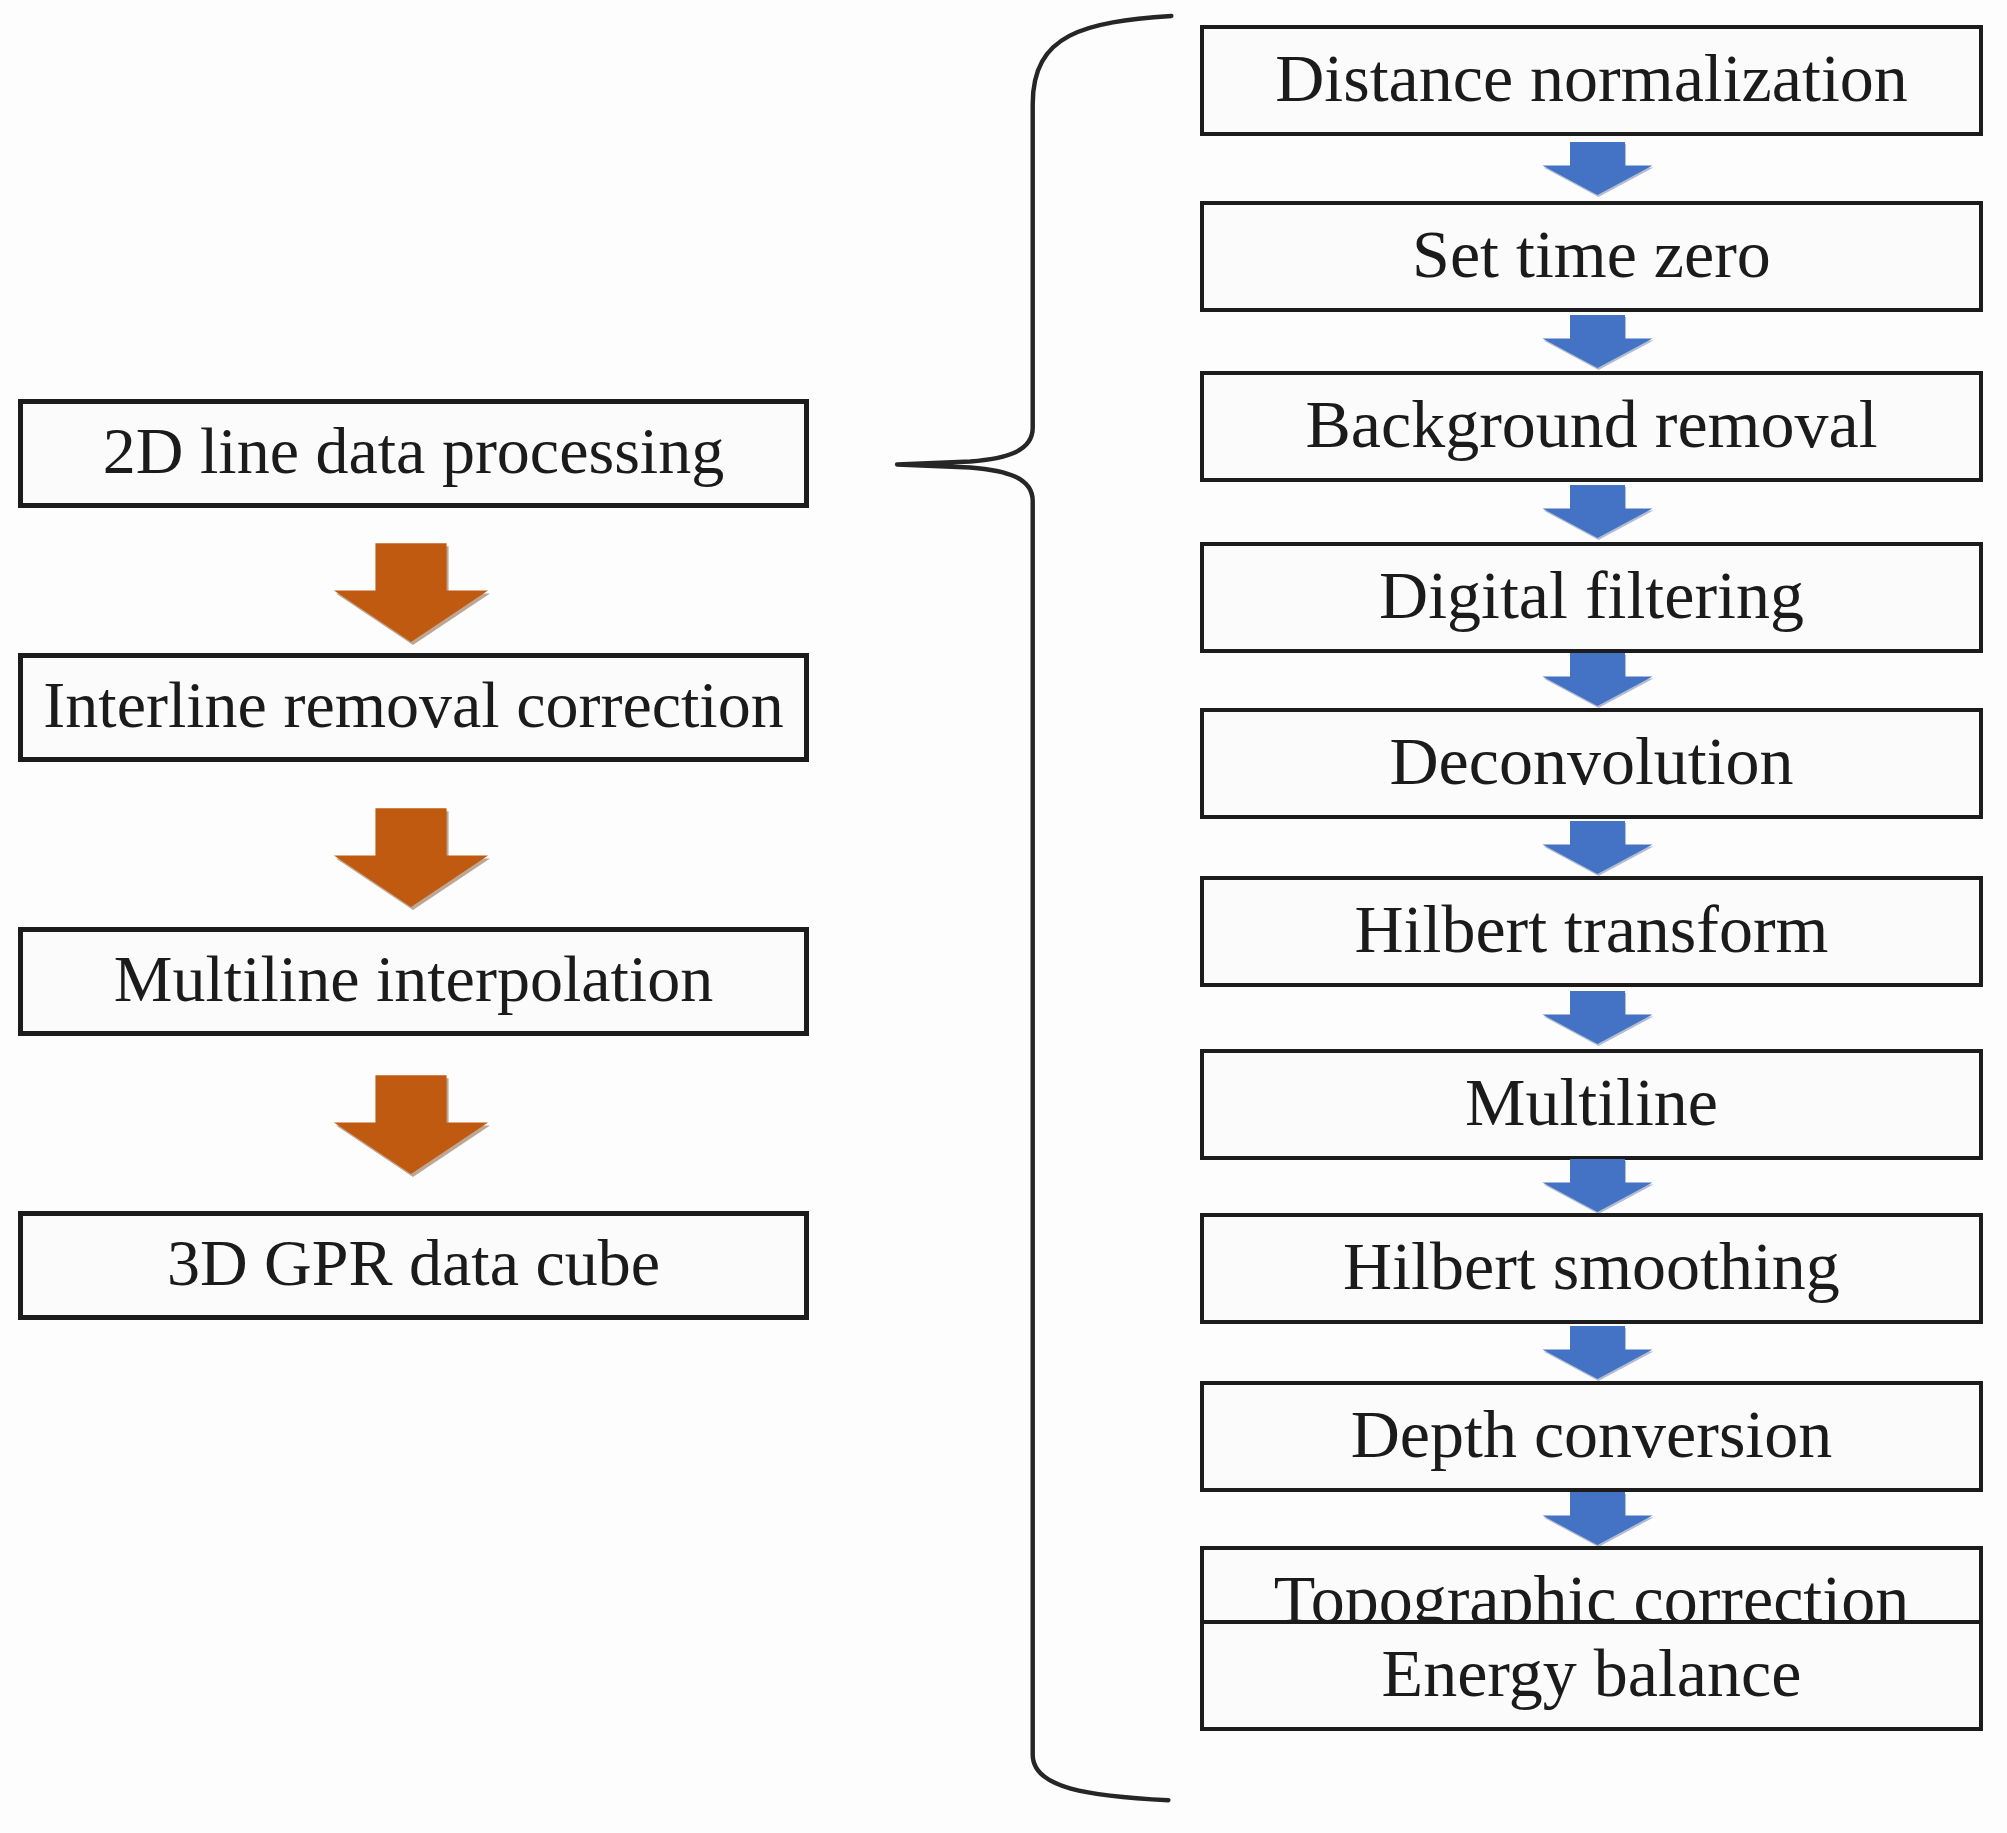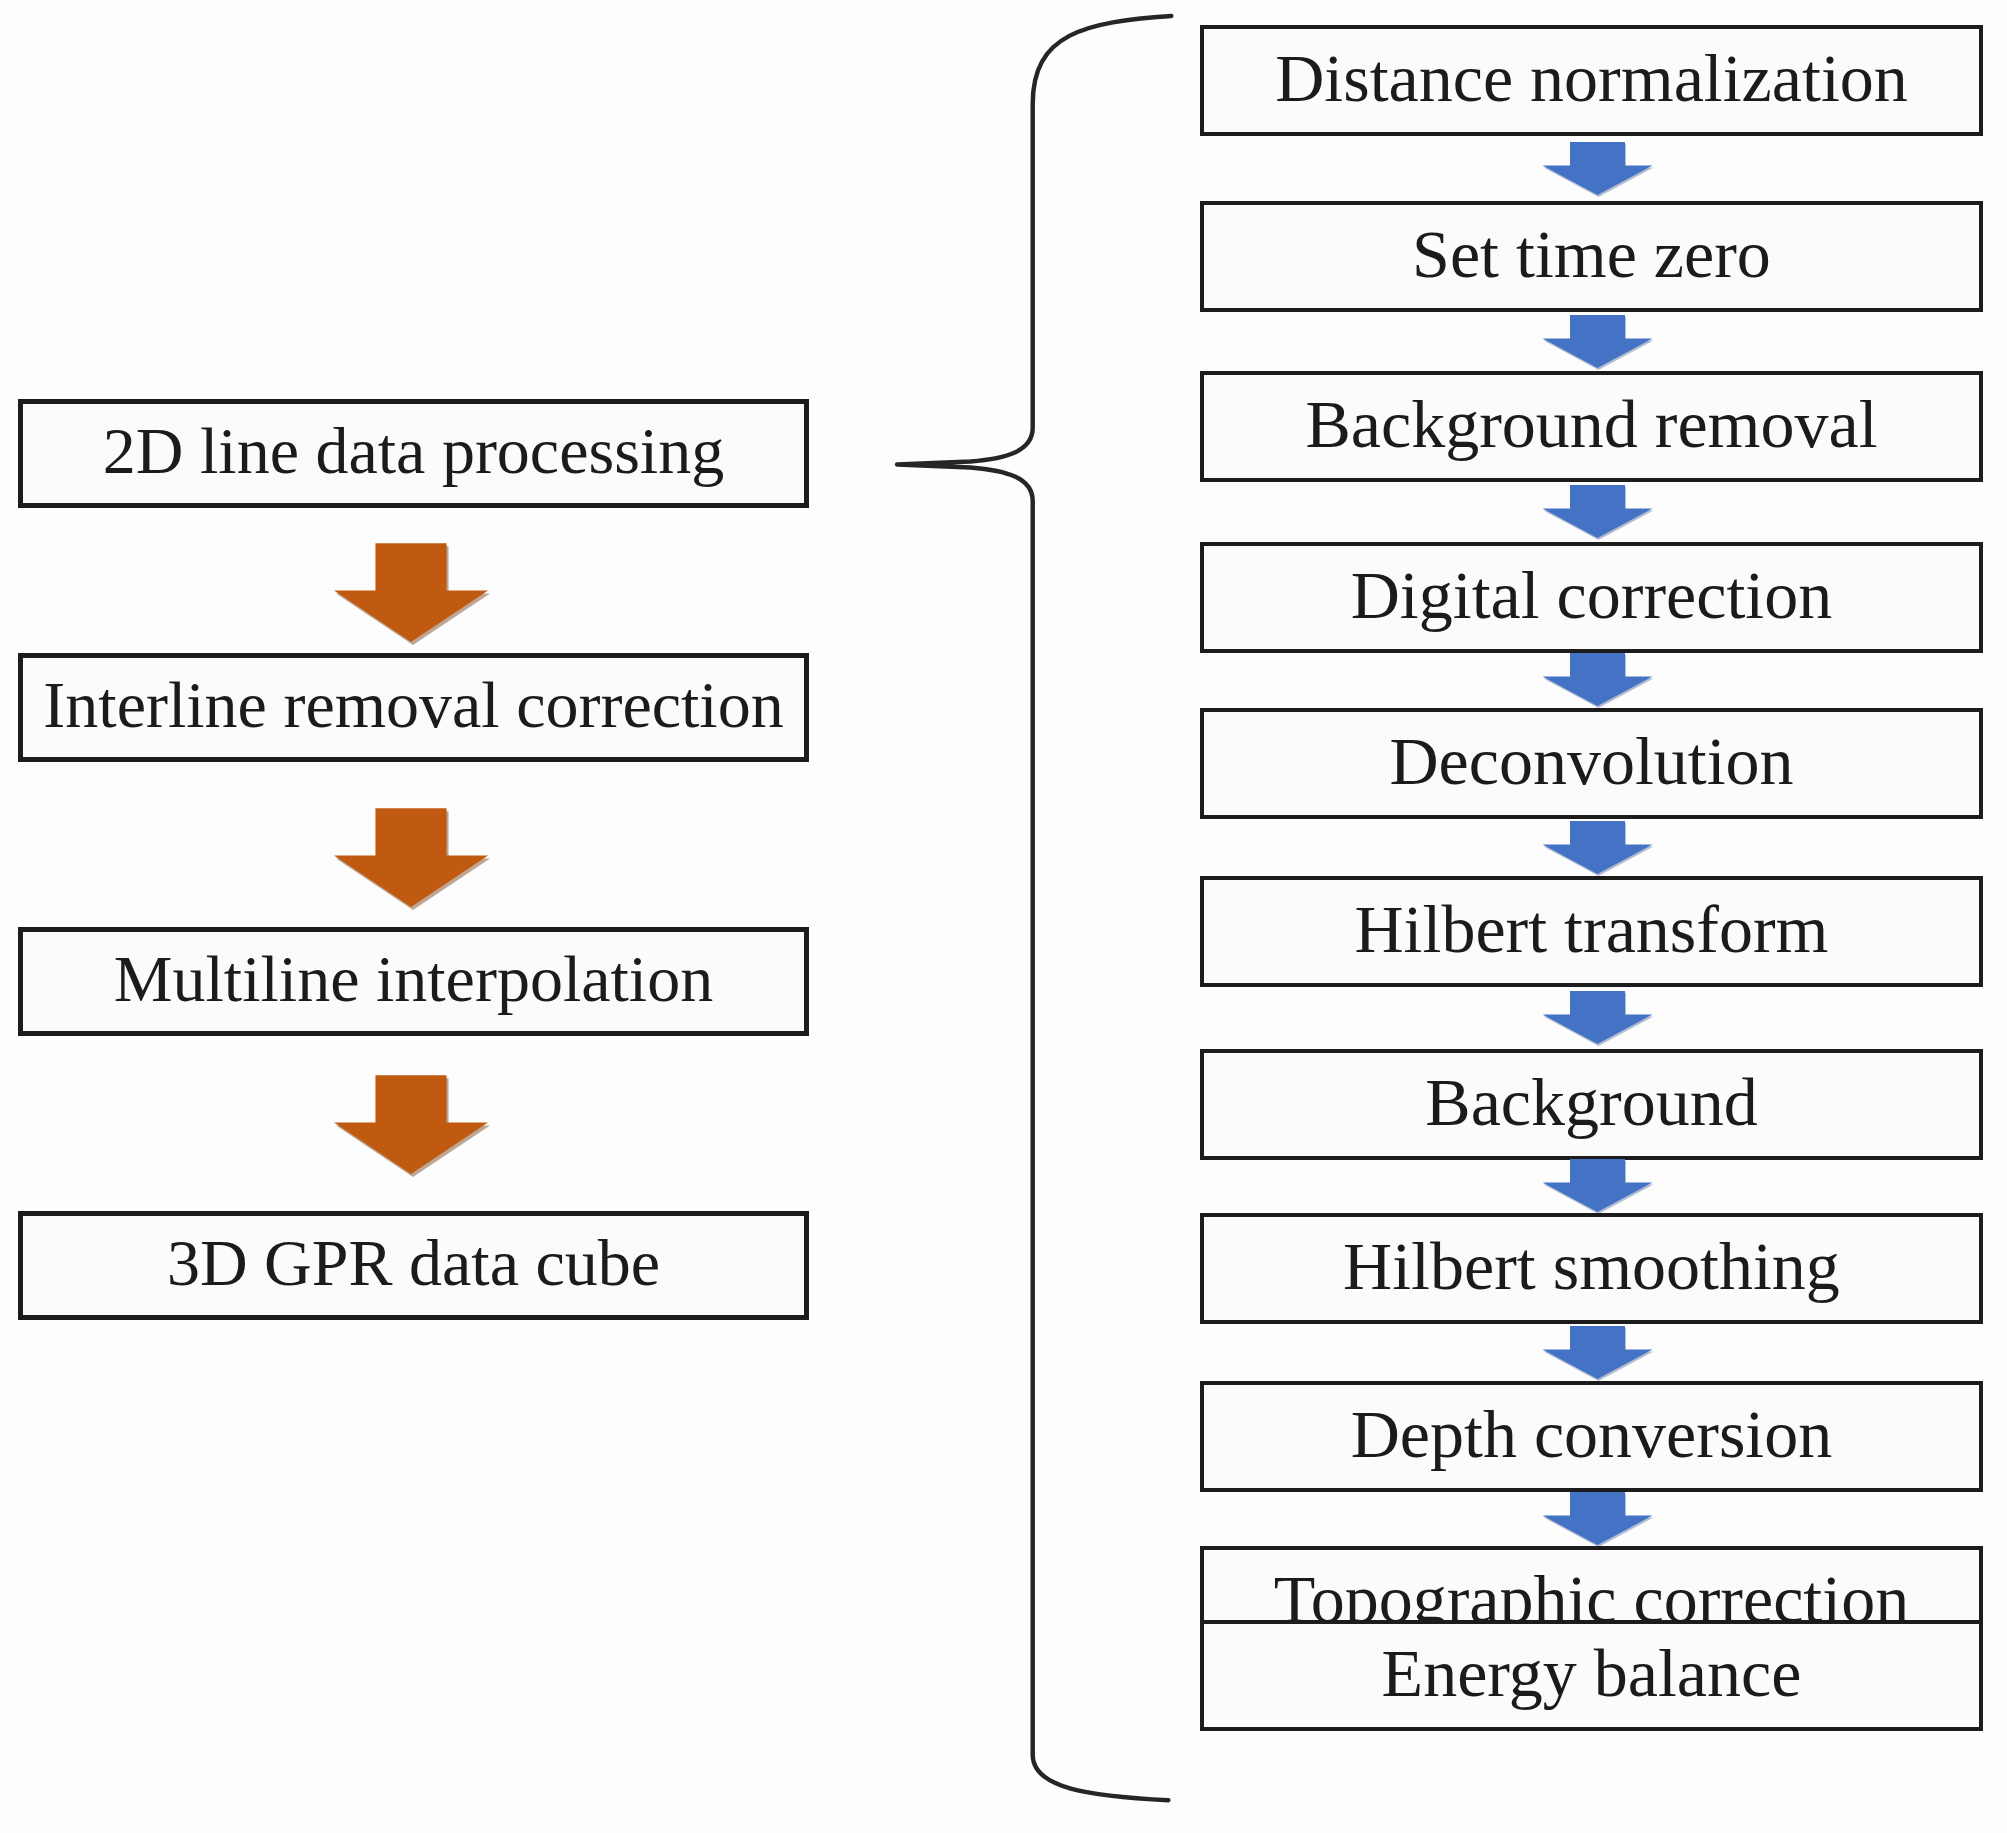--- a/index.html
+++ b/index.html
@@ -98,21 +98,21 @@
 
   <div class="box right-box" style="top:371px">
     <span>Background removal</span>
   </div>
 
   <svg class="arrow blue-arrow" style="top:485px" viewBox="0 0 116 54">
     <polygon points="30,0 86,0 86,24 114,24 58,54 2,24 30,24" fill="#4472c4"></polygon>
   </svg>
 
   <div class="box right-box" style="top:542px">
-    <span>Digital correction</span>
+    <span>Digital filtering</span>
   </div>
 
   <svg class="arrow blue-arrow" style="top:653px" viewBox="0 0 116 54">
     <polygon points="30,0 86,0 86,24 114,24 58,54 2,24 30,24" fill="#4472c4"></polygon>
   </svg>
 
   <div class="box right-box" style="top:708px">
     <span>Deconvolution</span>
   </div>
 
@@ -122,21 +122,21 @@
 
   <div class="box right-box" style="top:876px">
     <span>Hilbert transform</span>
   </div>
 
   <svg class="arrow blue-arrow" style="top:991px" viewBox="0 0 116 54">
     <polygon points="30,0 86,0 86,24 114,24 58,54 2,24 30,24" fill="#4472c4"></polygon>
   </svg>
 
   <div class="box right-box" style="top:1049px">
-    <span>Background</span>
+    <span>Multiline</span>
   </div>
 
   <svg class="arrow blue-arrow" style="top:1159px" viewBox="0 0 116 54">
     <polygon points="30,0 86,0 86,24 114,24 58,54 2,24 30,24" fill="#4472c4"></polygon>
   </svg>
 
   <div class="box right-box" style="top:1213px">
     <span>Hilbert smoothing</span>
   </div>
 

